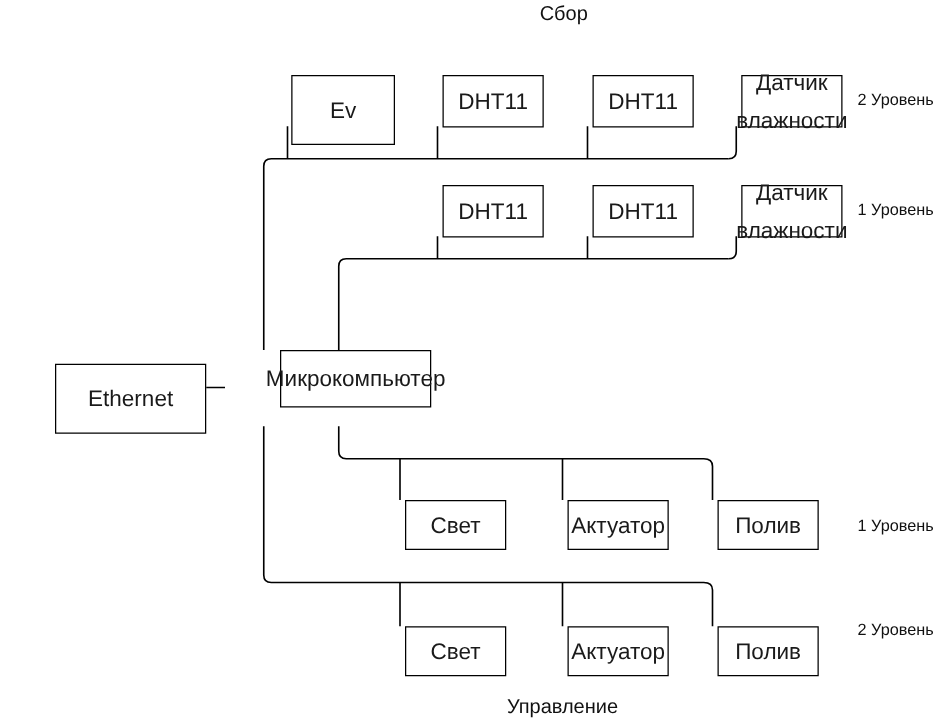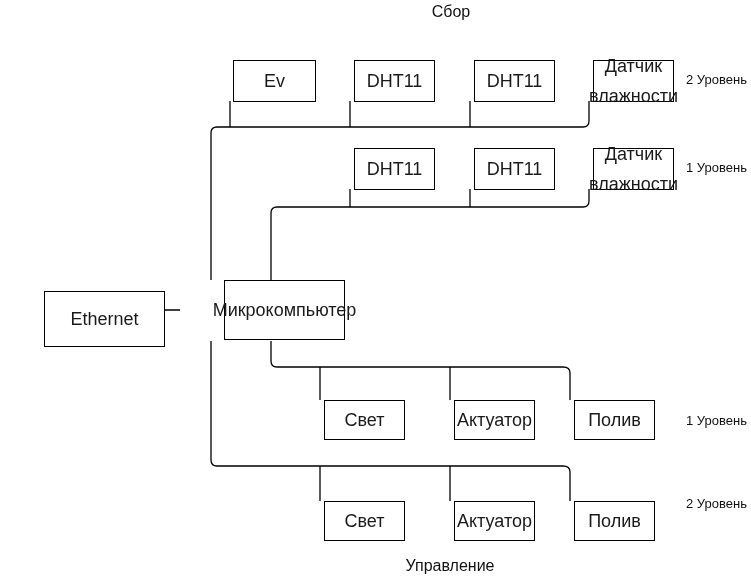--- a/index.html
+++ b/index.html
@@ -98,21 +98,21 @@
     <div>Сбор</div>
   </div>
 
   <div class="caption" style="left:370px; top:556px; width:160px;text-align:center;">Управление</div>
 
   <div class="side-label" style="left:666px; top:72px;">2 Уровень</div>
   <div class="side-label" style="left:666px; top:160px;">1 Уровень</div>
   <div class="side-label" style="left:666px; top:413px;">1 Уровень</div>
   <div class="side-label" style="left:666px; top:496px;">2 Уровень</div>
 
-  <div class="node" style="left:189px; top:60px; width:83px; height:42px;">
+  <div class="node" style="left:189px; top:60px; width:83px; height:56px;">
     <span>Ev</span>
   </div>
   <div class="node" style="left:310px; top:60px; width:81px; height:42px;">
     <span>DHT11</span>
   </div>
   <div class="node" style="left:430px; top:60px; width:81px; height:42px;">
     <span>DHT11</span>
   </div>
   <div class="node" style="left:549px; top:60px; width:81px; height:42px;">
     <span>
@@ -130,21 +130,21 @@
   <div class="node" style="left:549px; top:148px; width:81px; height:42px;">
     <span>
       <span>Датчик</span><br>
       <span>влажности</span>
     </span>
   </div>
 
   <div class="node" style="left:0px; top:291px; width:121px; height:56px;">
     <span>Ethernet</span>
   </div>
-  <div class="node" style="left:180px; top:280px; width:121px; height:60px;">
+  <div class="node" style="left:180px; top:280px; width:121px; height:46px;">
     <span>Микрокомпьютер</span>
   </div>
 
   <div class="node" style="left:280px; top:400px; width:81px; height:40px;">
     <span>Свет</span>
   </div>
   <div class="node" style="left:410px; top:400px; width:81px; height:40px;">
     <span>Актуатор</span>
   </div>
   <div class="node" style="left:530px; top:400px; width:81px; height:40px;">

